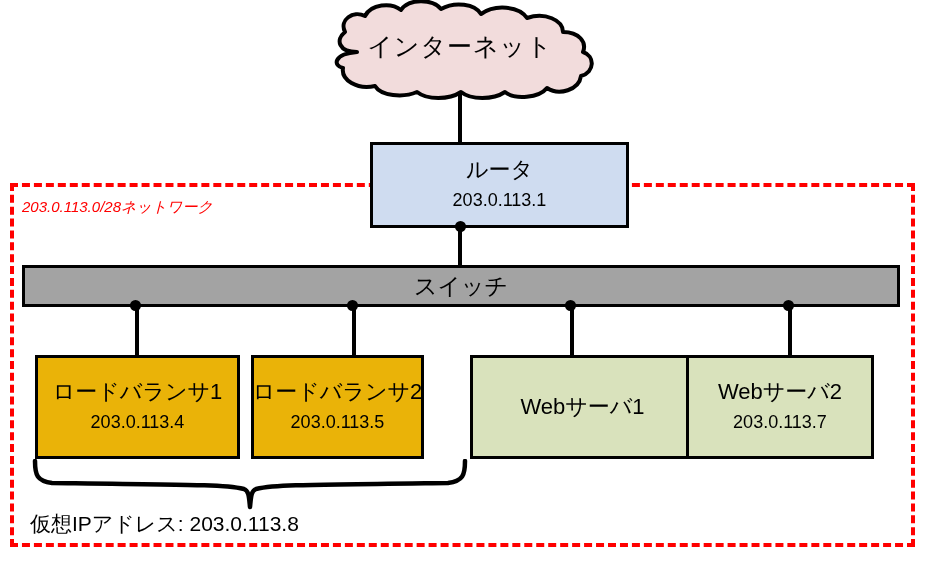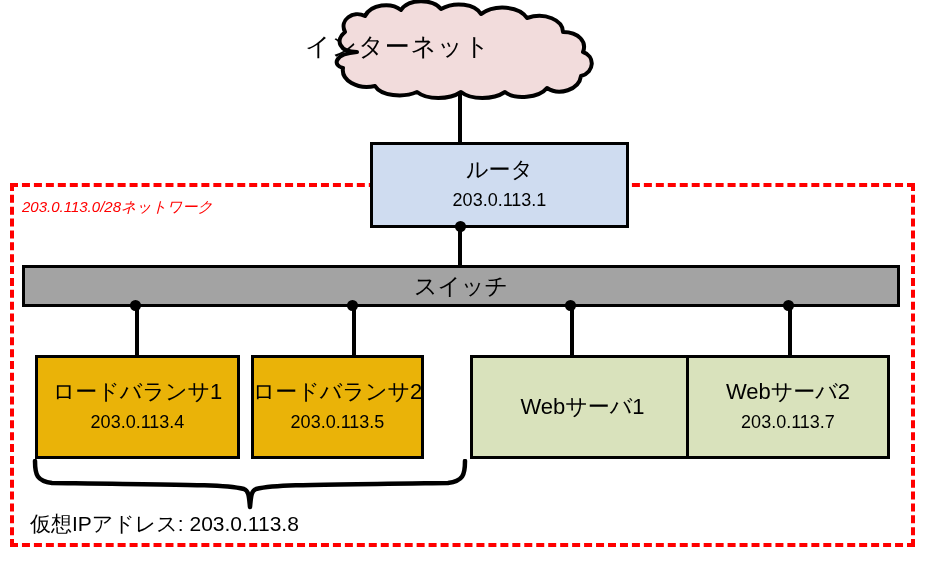--- a/index.html
+++ b/index.html
@@ -16,21 +16,21 @@
     border:4px dashed #ff0000;box-sizing:border-box;
   }
   .net-label{
     position:absolute;left:22px;top:197px;
     color:#ff0000;font-size:15px;line-height:20px;white-space:nowrap;font-style:italic;
   }
 
   
   .cloud-wrap{position:absolute;left:305px;top:0px;width:310px;height:102px;}
   .cloud-text{
-    position:absolute;left:0;top:30px;width:310px;
+    position:absolute;left:0;top:30px;width:310px;text-align:center;
     font-size:25px;color:#000;letter-spacing:1px;
   }
 
   
   .node{
     position:absolute;box-sizing:border-box;
     border:3px solid #000000;
     display:flex;flex-direction:column;align-items:center;justify-content:center;
     text-align:center;color:#000;
   }
@@ -40,21 +40,21 @@
   .router{left:331px;top:142px;width:259px;height:86px;background:#cfdcf0;z-index:4;margin-left:39px;}
   .switch{left:22px;top:265px;width:878px;height:42px;background:#a3a3a3;z-index:4;}
   .switch .l1{font-size:23px;}
 
   .lb{background:#eab308;}
   .web{background:#d9e2bc;}
   .dev{top:355px;height:104px;z-index:4;}
   #lb1{left:35px;width:205px;}
   #lb2{left:251px;width:173px;}
   #web1{left:470px;width:225px;}
-  #web2{left:686px;width:204px;}
+  #web2{left:686px;width:188px;}
 
   
   .vline{position:absolute;background:#000;width:4px;z-index:2;}
   .dot{position:absolute;width:11px;height:11px;border-radius:50%;background:#000;z-index:5;}
 
   
   .brace-wrap{position:absolute;left:30px;top:459px;width:440px;height:52px;z-index:3;}
   .vip-text{
     position:absolute;left:30px;top:510px;width:432px;text-align:left;
     font-size:21px;color:#000;white-space:nowrap;

